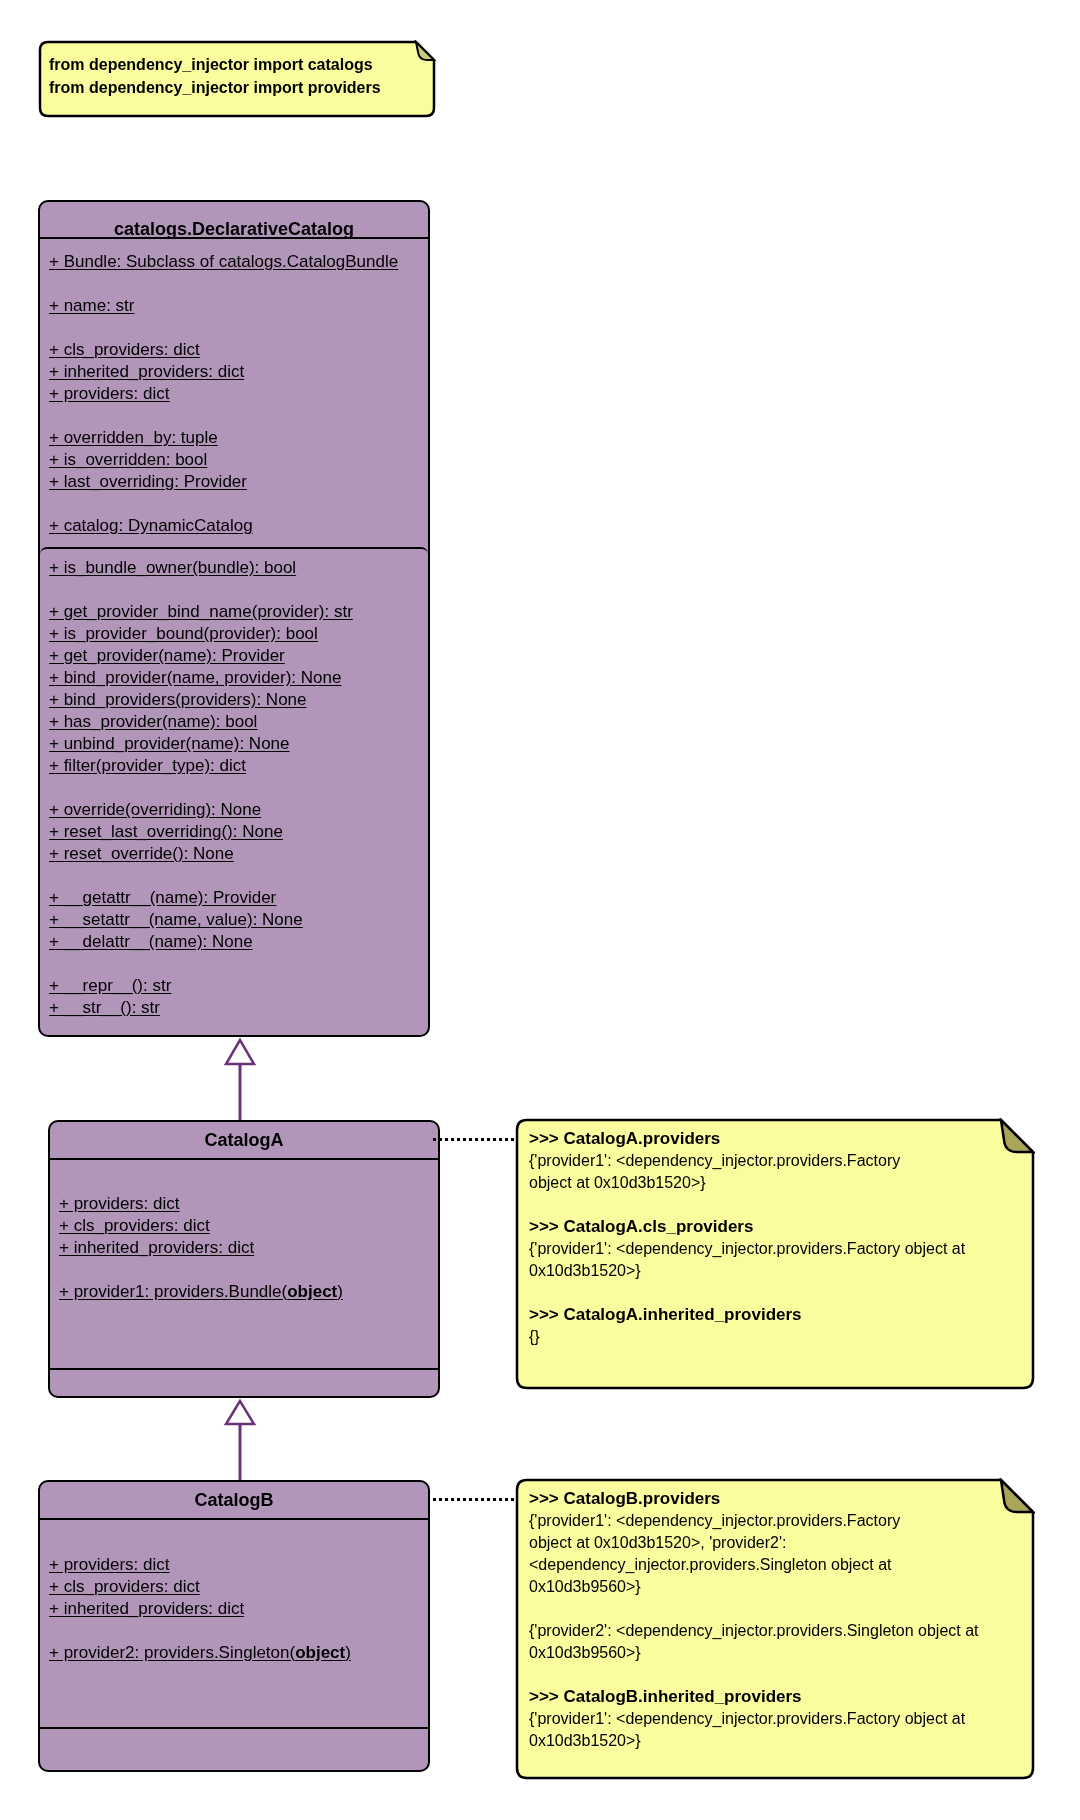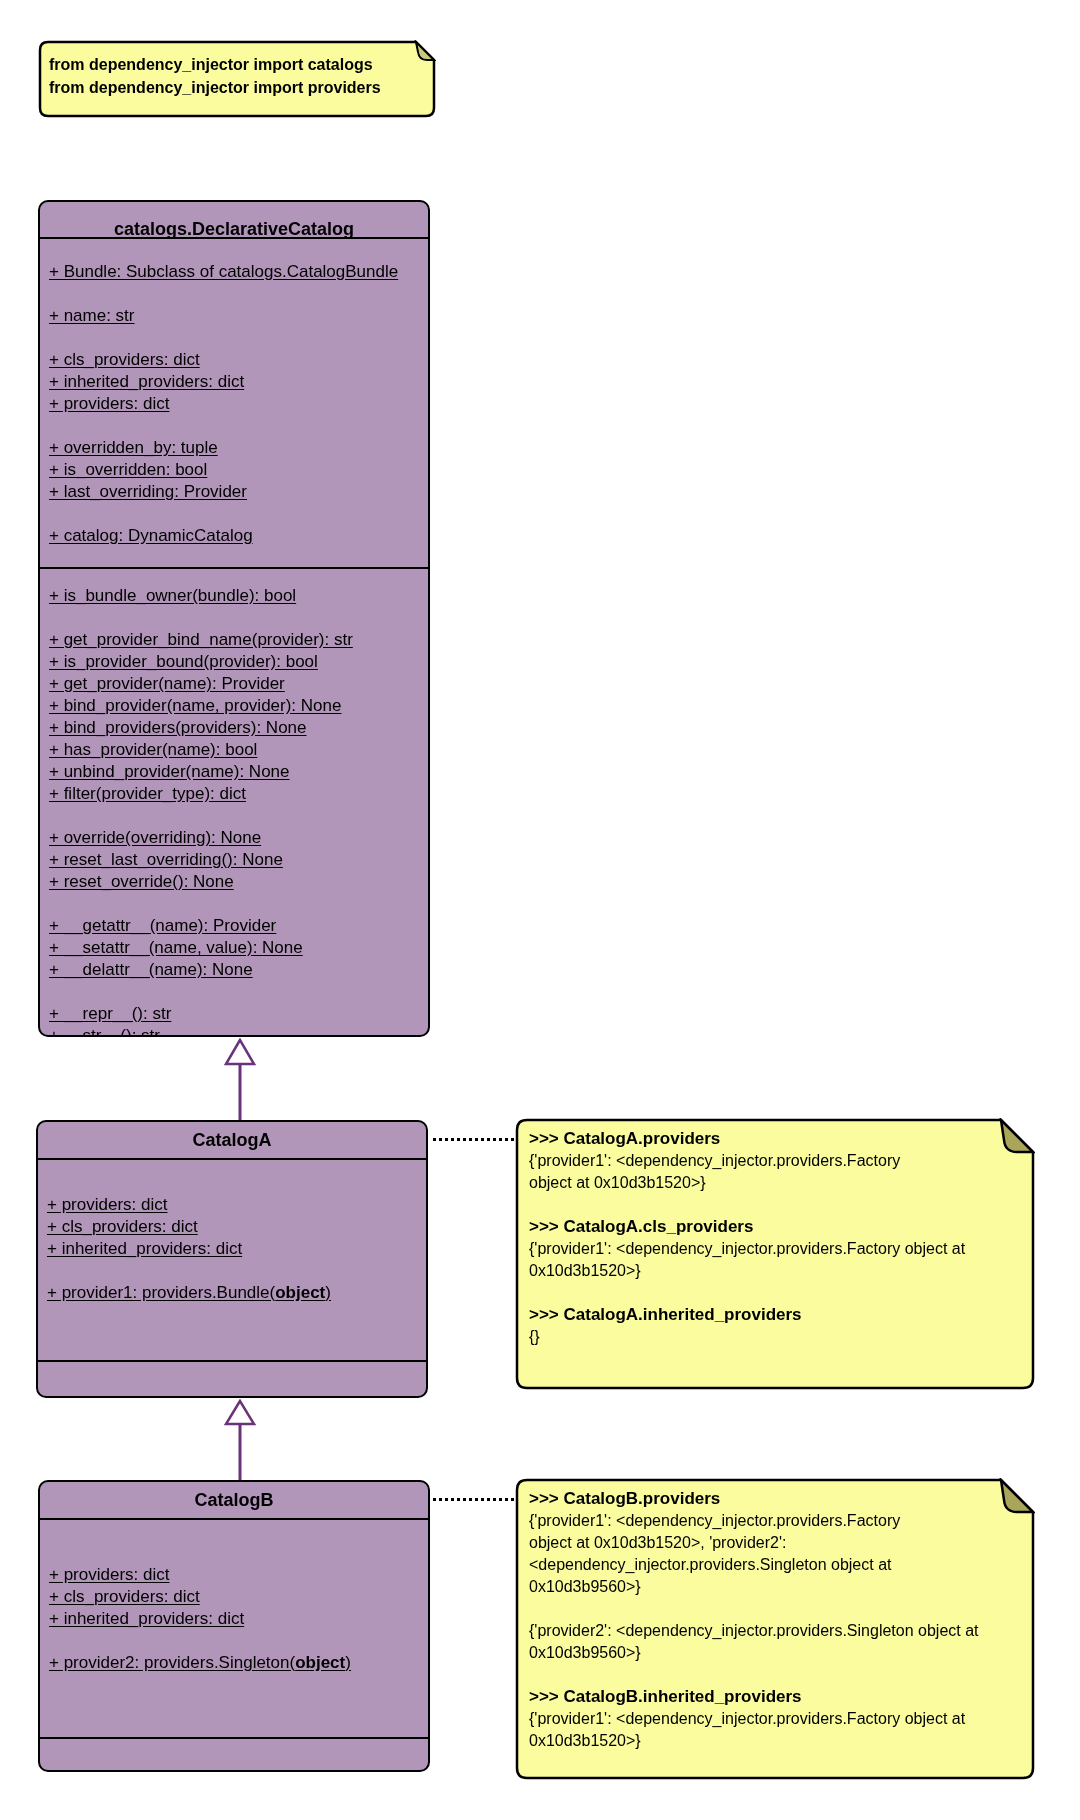--- a/index.html
+++ b/index.html
@@ -12,32 +12,32 @@
 
   
   .uml-box {
     position:absolute; background:var(--class_fill); border:2.5px solid #000;
     border-radius:10px; overflow:hidden; display:flex; flex-direction:column;
   }
   .uml-title {
     font-weight:bold; font-size:18px; text-align:center; padding-top:8px;
     border-bottom:2px solid #000; flex:none;
   }
-  .uml-sec { padding:12px 4px 0 9px; flex:none;margin-top:10px; }
+  .uml-sec { padding:12px 4px 0 9px; flex:none; }
   .mline { height:22px; line-height:22px; font-size:17px; white-space:nowrap; }
   .mline:not(.blank) { text-decoration:underline; text-underline-offset:2px; }
   .mline .b { font-weight:bold; }
   .uml-empty { border-top:2px solid #000; flex:1; }
 
   #class-declarative { left:38px; top:200px; width:392px; height:837px; }
   #class-declarative .uml-title { height:37px; padding-top:17px; }
   #decl-attrs   { height:308px; }
-  #decl-methods { flex:1; border-top:2px solid #000; padding-top:16px; }
-
-  #class-catalog-a { left:36px; top:1120px; width:392px; height:278px; }
+  #decl-methods { flex:1; border-top:2px solid #000; padding-top:8px;border-radius:7px; }
+
+  #class-catalog-a { left:48px; top:1120px; width:392px; height:278px;gap:9px; }
   #class-catalog-a .uml-title { height:38px; }
   #cata-attrs { height:190px; padding-top:24px; }
 
   #class-catalog-b { left:38px; top:1480px; width:392px; height:292px; }
   #class-catalog-b .uml-title { height:38px;text-align:center; }
   #catb-attrs { height:207px; padding-top:34px; }
 
   
   .note { position:absolute; }
   .note svg { position:absolute; left:0; top:0; }

